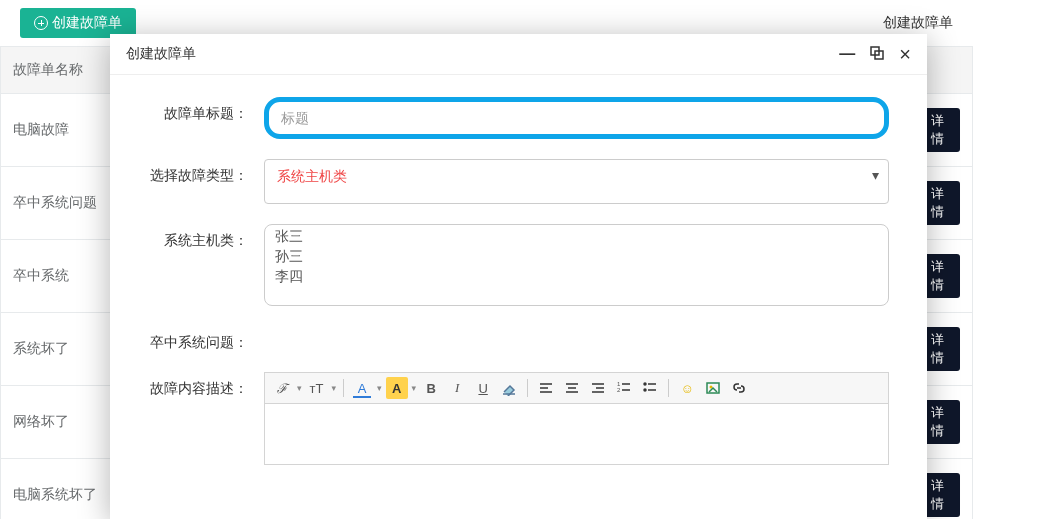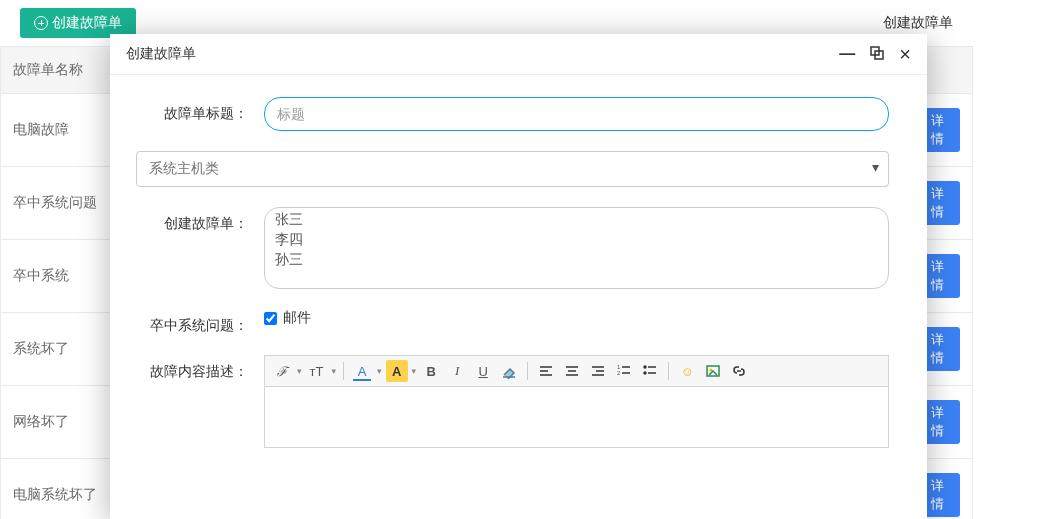--- a/index.html
+++ b/index.html
@@ -18,21 +18,21 @@
 .btn-create .plus::before { left:3px; right:3px; top:6px; height:1px; }
 .btn-create .plus::after  { top:3px; bottom:3px; left:6px; width:1px; }
 
 .table { width: 100%; border-collapse: collapse; }
 .table th, .table td {
   border: 1px solid #e7eaec; padding: 14px 12px; text-align: left;
   font-weight: normal; color: #676a6c; font-size: 14px;
 }
 .table th { background: #f5f5f5; }
 .btn-detail {
-  background: #3b82f6; color: #fff; border: none; padding: 4px 10px;
+  background: #0f172a; color: #fff; border: none; padding: 4px 10px;
   border-radius: 3px; font-size: 13px; cursor: pointer;
 }
 
 
 .overlay {
   position: absolute; inset: 0; background: rgba(0,0,0,0); 
 }
 .modal {
   position: absolute; left: 110px; top: 34px; right: 46px; bottom: 0;
   background: #fff; box-shadow: 0 5px 30px rgba(0,0,0,0.3);
@@ -55,36 +55,36 @@
 .modal-body::-webkit-scrollbar-thumb { background: #c1c1c1; }
 
 .form-row { display: flex; margin-bottom: 20px; }
 .form-label {
   width: 128px; text-align: right; padding-right: 16px; padding-top: 8px;
   color: #333; font-size: 14px;
 }
 .form-field { flex: 1; padding-right: 12px; }
 
 .input-text {
-  width: 100%; padding: 8px 12px; border: 1px solid #0ea5e9; border-radius: 16px;
+  width: 100%; padding: 8px 12px; border: 5px solid #0ea5e9; border-radius: 16px;
   font-size: 14px; color: #555;
 }
 .input-text::placeholder { color: #999; }
 
 .select {
-  width: 100%; padding: 8px 28px 8px 12px; border: 1px solid #ccc; border-radius: 4px;
-  font-size: 14px; color: #737373; background: #fff; appearance: none; position: relative;
+  width: 100%; padding: 8px 28px 17px 12px; border: 1px solid #ccc; border-radius: 4px;
+  font-size: 14px; color: #ef4444; background: #fff; appearance: none; position: relative;
 }
 .select-wrap { position: relative; }
 .select-wrap::after {
   content: "▾"; position: absolute; right: 10px; top: 8px; color: #555; pointer-events: none;
 }
 
 .listbox {
-  width: 100%; height: 82px; border: 1px solid #ccc; border-radius: 15px;
+  width: 100%; height: 82px; border: 1px solid #ccc; border-radius: 8px;
   overflow-y: scroll; background: #fff; padding: 2px 0;
 }
 .listbox div { padding: 1px 10px; font-size: 14px; color: #555; cursor: pointer; }
 .listbox::-webkit-scrollbar { width: 16px; }
 .listbox::-webkit-scrollbar-track { background: #f1f1f1; }
 .listbox::-webkit-scrollbar-thumb { background: #c1c1c1; }
 
 .chk-line { display: flex; align-items: center; gap: 6px; margin-bottom: 4px; font-size: 14px; color: #333; }
 .chk-line input { margin: 0; }
 
@@ -207,47 +207,44 @@
     <div class="modal-body">
 
       <div class="form-row">
         <div class="form-label">故障单标题：</div>
         <div class="form-field">
           <input class="input-text" type="text" placeholder="标题" style="">
         </div>
       </div>
 
       <div class="form-row">
+        <div class="form-label">选择故障类型：</div>
         <div class="form-field">
           <div class="select-wrap">
             <div class="select">
               <span>系统主机类</span>
             </div>
           </div>
         </div>
       </div>
 
       <div class="form-row">
-        <div class="form-label">创建故障单：</div>
+        <div class="form-label">系统主机类：</div>
         <div class="form-field">
           <div class="listbox" id="assignee-list">
               <div>张三</div>
+              <div>孙三</div>
               <div>李四</div>
-              <div>孙三</div>
             </div>
         </div>
       </div>
 
       <div class="form-row">
         <div class="form-label">卒中系统问题：</div>
         <div class="form-field">
-          <label class="chk-line">
-            <input type="checkbox" id="chk-email" checked="" style="">
-            <span>邮件</span>
-          </label>
         </div>
       </div>
 
       <div class="form-row">
         <div class="form-label">故障内容描述：</div>
         <div class="form-field">
           <div class="editor">
             <div class="editor-toolbar">
               <span class="tbtn" style="font-family:cursive;font-style:italic;">ℱ</span>
                 <span style="font-size:9px;color:#888;">▾</span>

